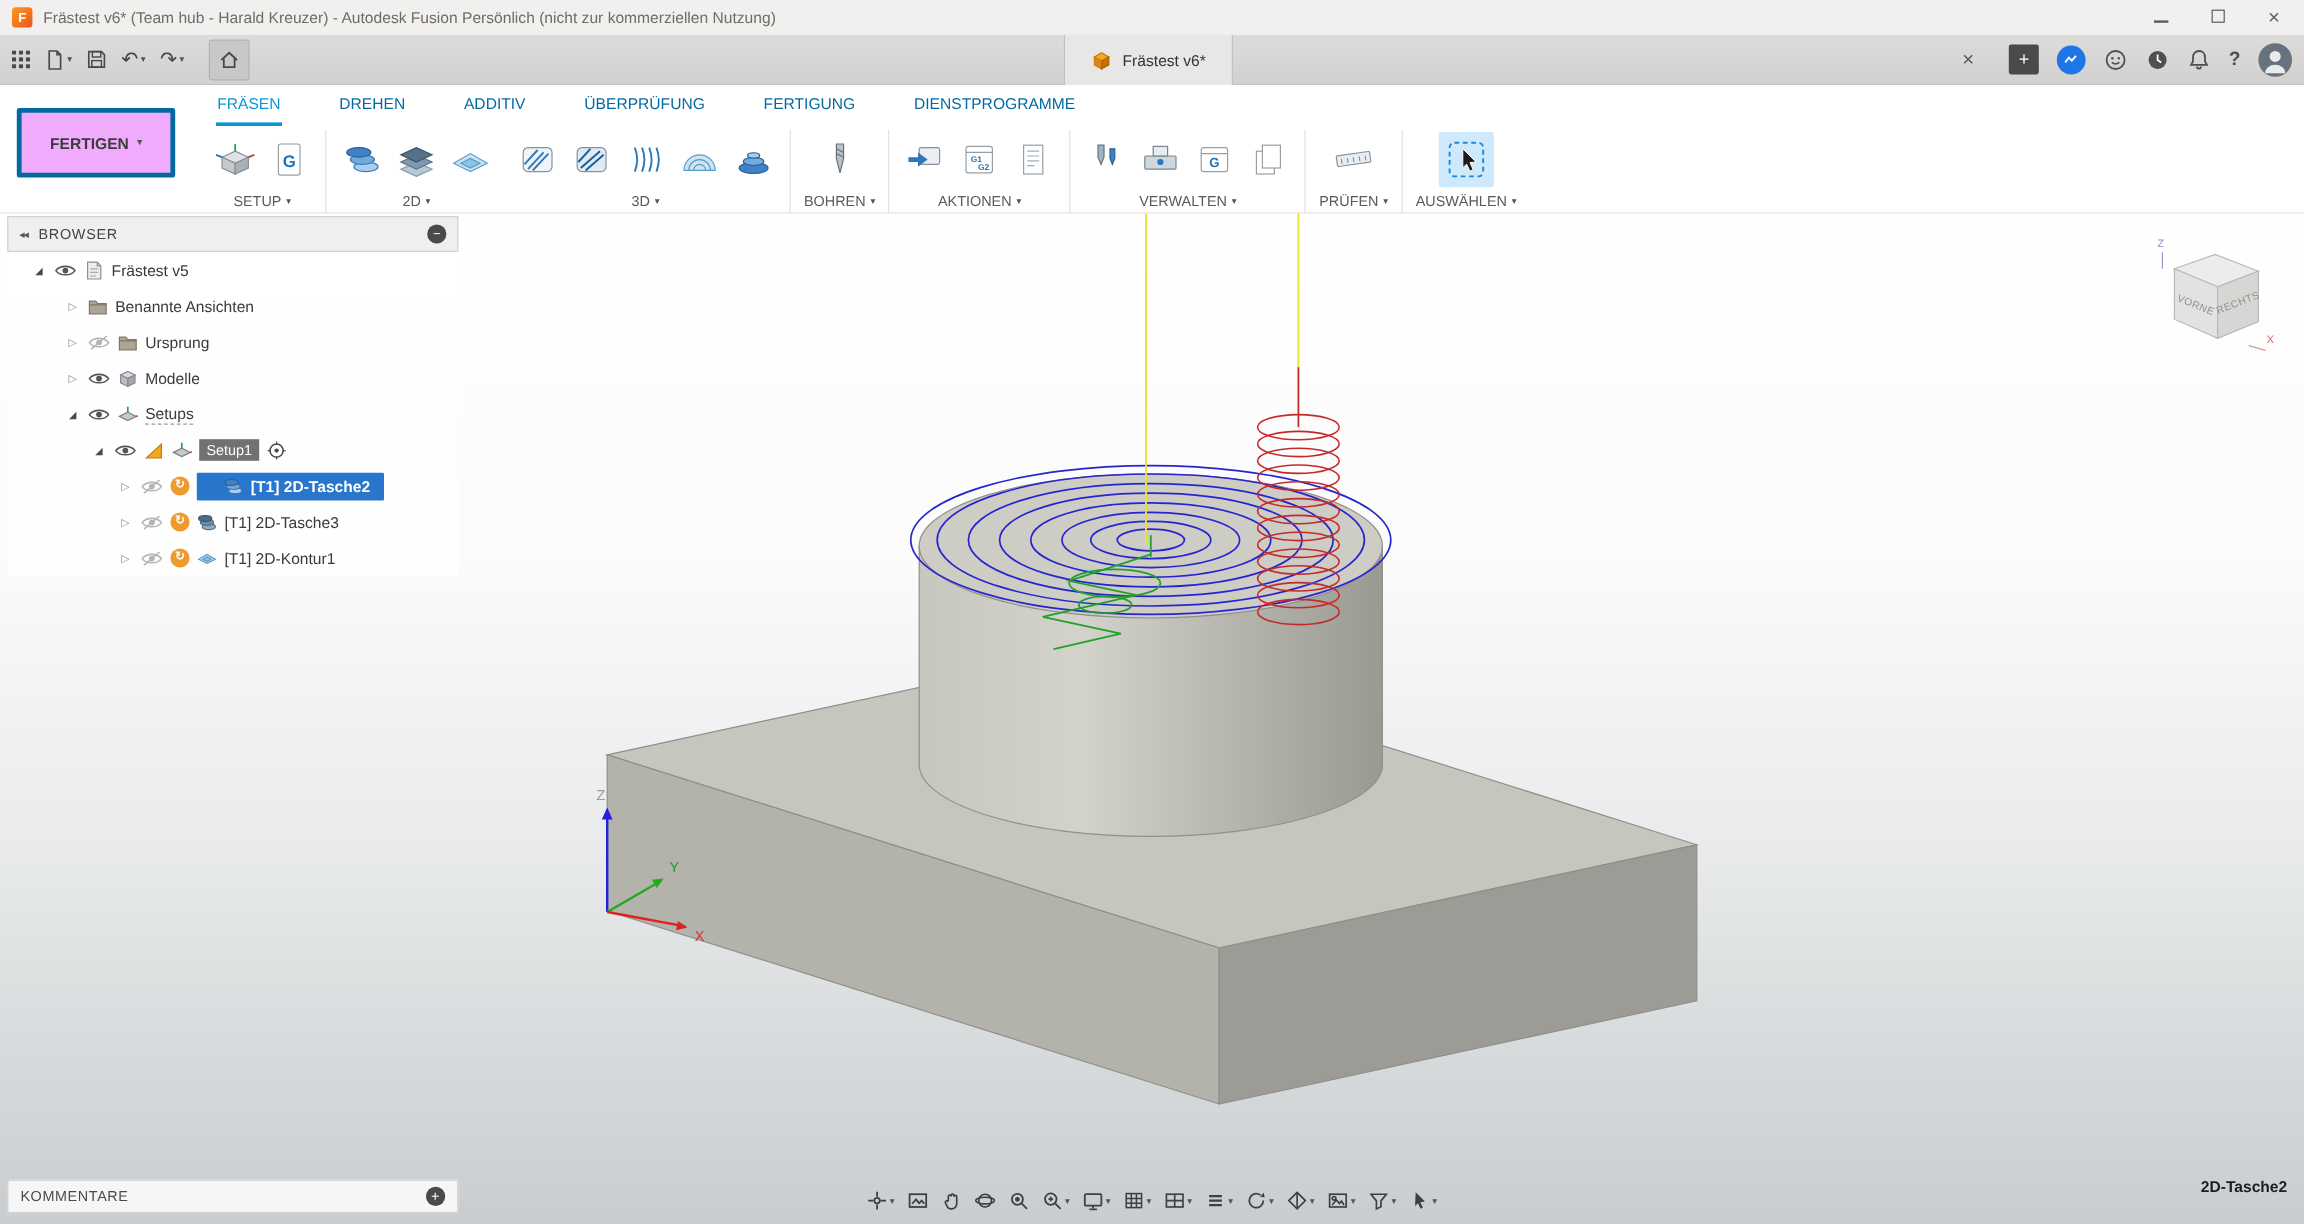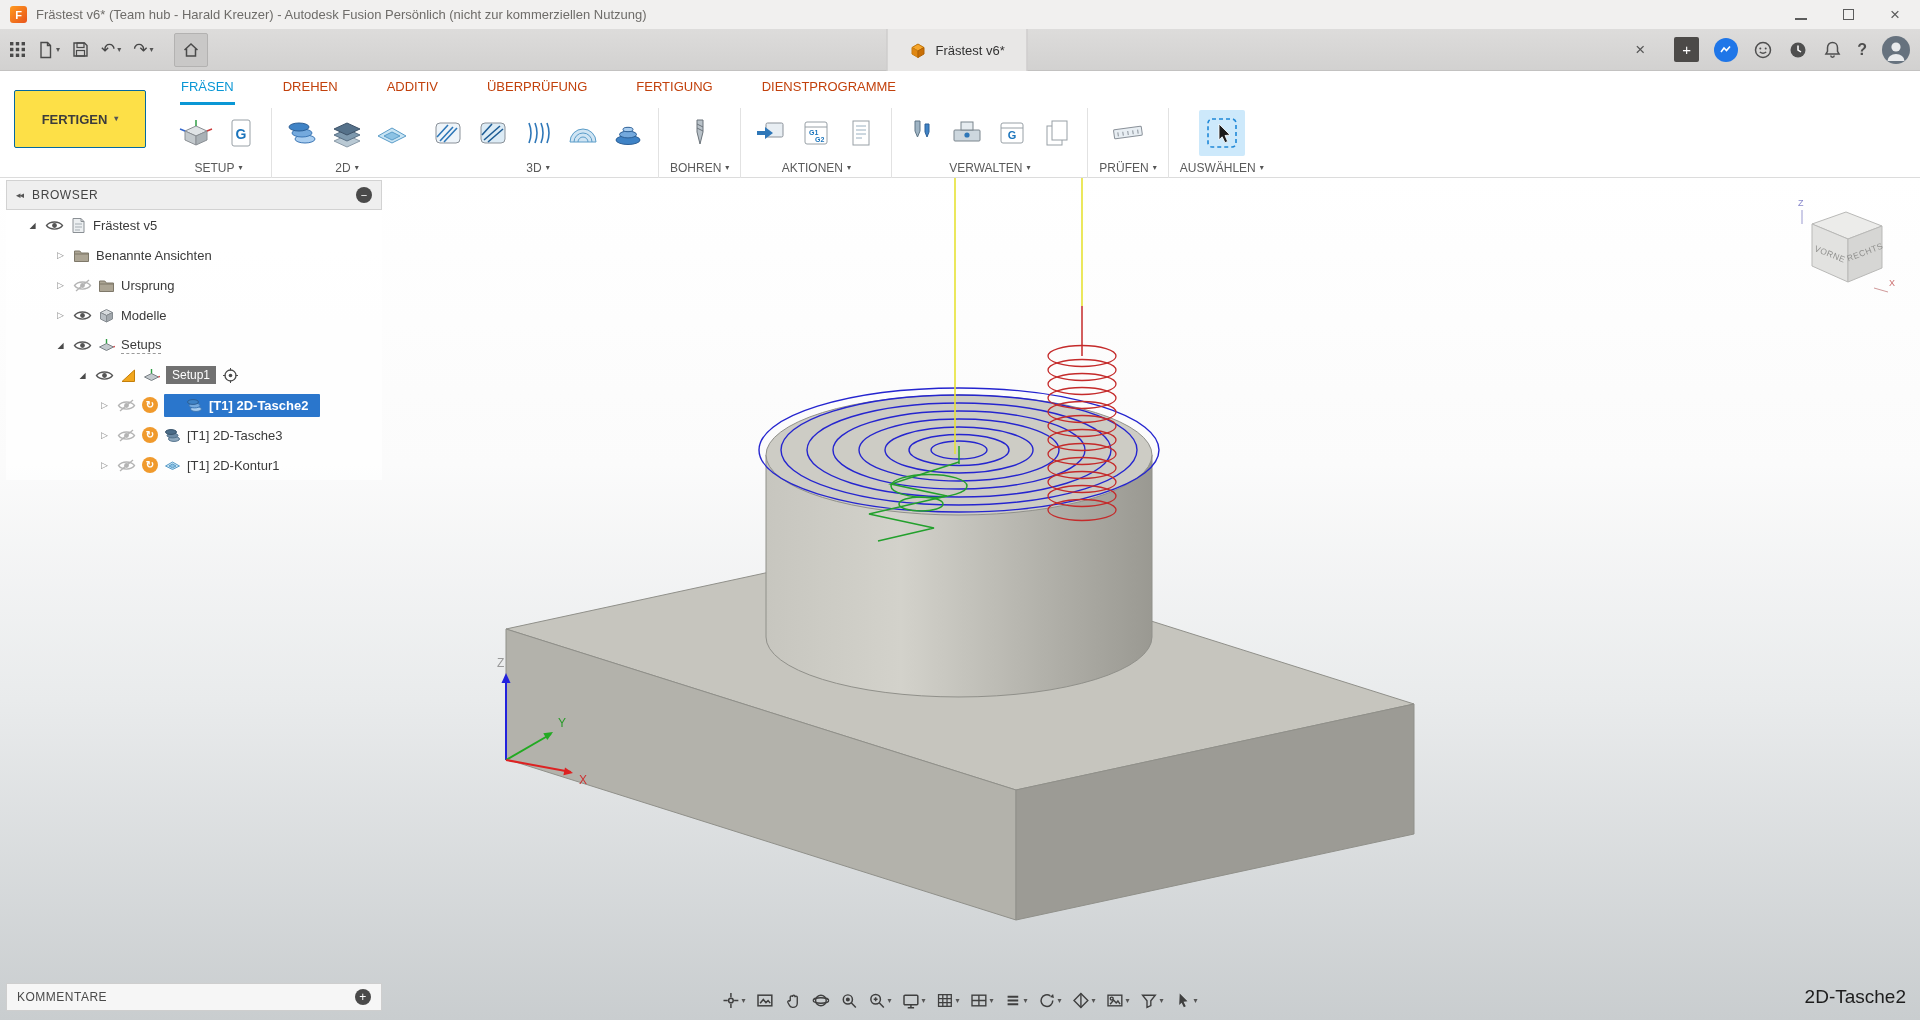--- a/index.html
+++ b/index.html
@@ -33,24 +33,24 @@
   .qb-right{margin-left:auto;display:flex;align-items:center;gap:15px}
   .tab-close{font-size:17px;color:#555;margin-right:14px}
   .newtab-tile{width:25px;height:25px;background:#4c4a48;border-radius:2px;color:#fff;font-size:15px;
     display:flex;align-items:center;justify-content:center}
   .round-blue{width:24px;height:24px;border-radius:50%;background:#1f76e8;display:flex;align-items:center;justify-content:center}
   .help-glyph{font-size:16px;font-weight:bold;color:#4f4f4f}
   .avatar{width:28px;height:28px;border-radius:50%;background:#66727e;overflow:hidden;display:flex;align-items:flex-end;justify-content:center}
 
   
   .ribbon{height:107px;background:#fff;border-bottom:1px solid #dcdcdc;position:relative}
-  .env-btn{position:absolute;left:14px;top:19px;width:132px;height:58px;background:#fde047;border:1px solid #0369a1;
+  .env-btn{position:absolute;left:14px;top:19px;width:132px;height:58px;background:#f0abfc;border:4px solid #0369a1;
     border-radius:2px;display:flex;align-items:center;justify-content:center;gap:7px;font-size:13px;font-weight:bold;color:#3c3c3c}
   .ribbon-tabs{position:absolute;left:180px;top:0;height:34px;display:flex;gap:47px}
-  .rtab{display:flex;align-items:center;font-size:13px;color:#c2410c;border-bottom:3px solid transparent;padding:0 1px}
+  .rtab{display:flex;align-items:center;font-size:13px;color:#0369a1;border-bottom:3px solid transparent;padding:0 1px}
   .rtab.active{color:#0a97d5;border-bottom-color:#0a97d5}
   .ribbon-body{position:absolute;left:168px;top:37px;display:flex;align-items:flex-start}
   .rgroup{display:flex;flex-direction:column;align-items:center;padding:0 9px}
   .rgroup-icons{display:flex;gap:7px;height:50px;align-items:center}
   .ricon{width:38px;height:38px;display:flex;align-items:center;justify-content:center}
   .ricon.select-tile{width:46px;height:46px;background:#cde9fb;border-radius:2px}
   .rgroup-label{margin-top:3px;font-size:12px;color:#5a5a5a;display:flex;align-items:center;gap:4px}
   .rsep{width:1px;height:74px;background:#e2e2e2;margin:0 2px}
 
   
@@ -83,21 +83,21 @@
   .comments{position:absolute;left:6px;bottom:9px;width:376px;height:28px;background:#f6f6f6;border:1px solid #cecece;
     display:flex;align-items:center;padding:0 10px;font-size:12px;letter-spacing:.5px;color:#4a4a4a}
   .comment-add{margin-left:auto;width:16px;height:16px;border-radius:50%;background:#4a4a4a;color:#fff;font-size:12px;
     display:flex;align-items:center;justify-content:center;line-height:1}
 
   
   .navbar{position:absolute;left:50%;bottom:7px;transform:translateX(-50%);display:flex;align-items:center;gap:3px}
   .nbtn{display:flex;align-items:center;gap:2px;padding:4px 4px}
   .nbtn svg{width:17px;height:17px}
 
-  .active-op{position:absolute;right:14px;bottom:12px;font-size:19px;font-weight:normal;color:#1d1d1d}
+  .active-op{position:absolute;right:14px;bottom:24px;font-size:13px;font-weight:bold;color:#1d1d1d}
 
   .viewcube{position:absolute;top:16px;right:22px;width:104px;height:104px}
 </style>
 </head>
 <body>
 
 <svg width="0" height="0" style="position:absolute">
   <defs>
     <symbol id="sym-eye" viewBox="0 0 19 13">
       <path d="M1.5,6.5 C5,1.8 14,1.8 17.5,6.5 C14,11.2 5,11.2 1.5,6.5 Z" fill="none" stroke="#555" stroke-width="1.3"></path>

